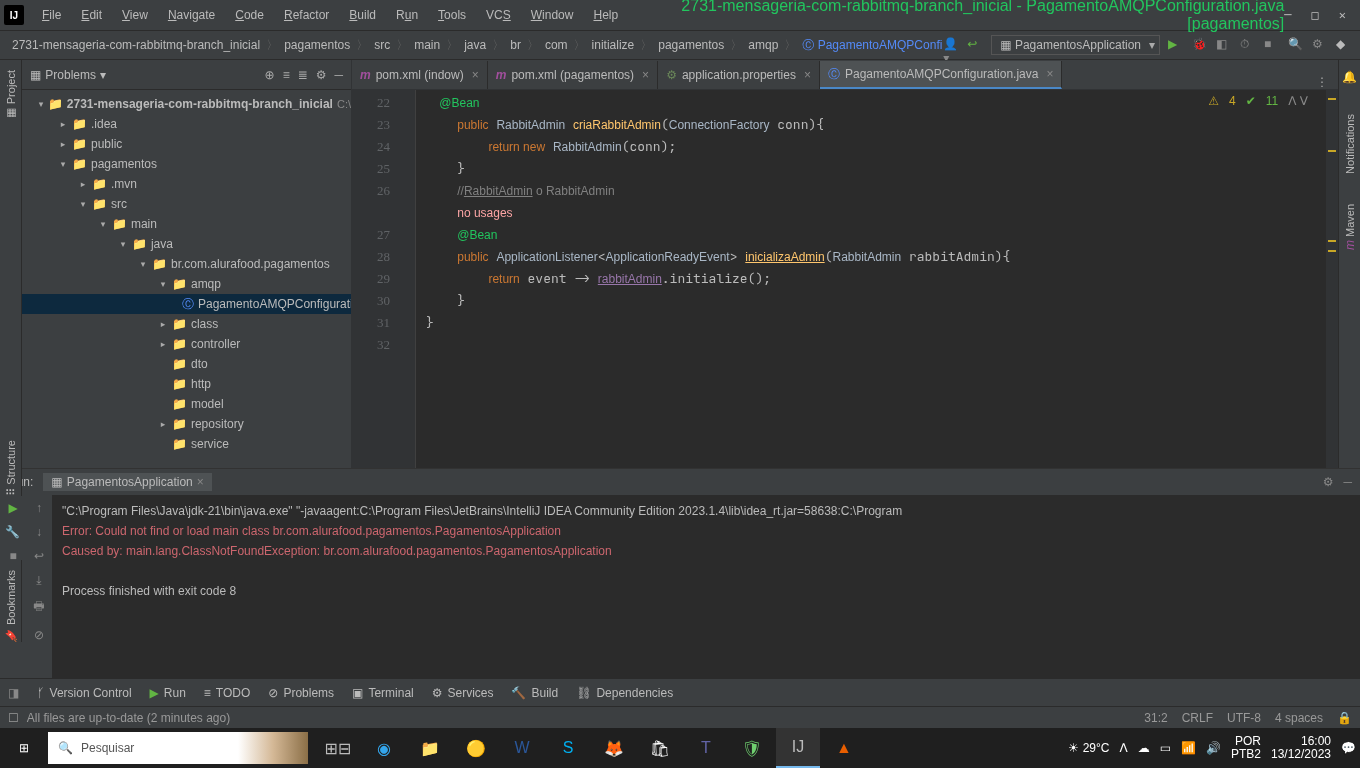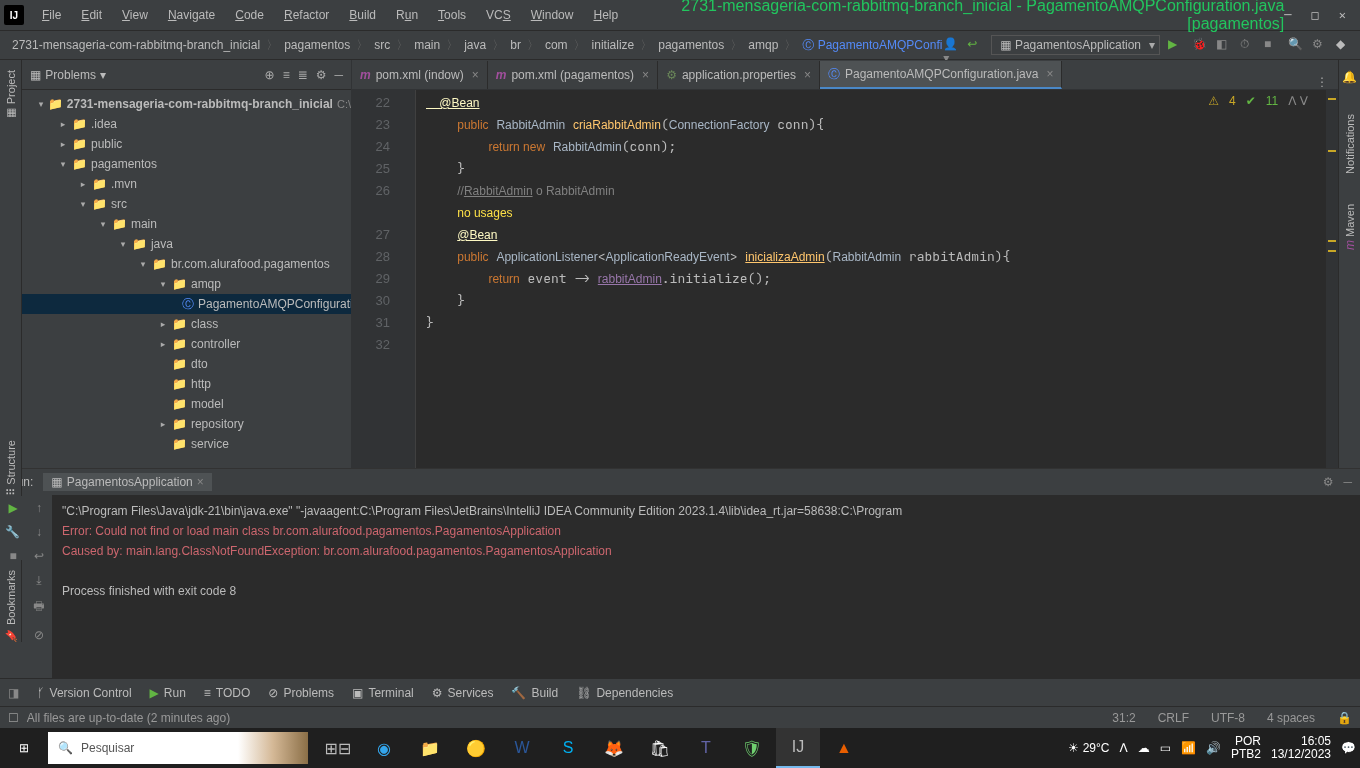--- a/index.html
+++ b/index.html
@@ -42,49 +42,49 @@
 .editor { flex:1; display:flex; flex-direction:column; background:#2b2b2b; }
 .tabs { height:30px; background:#3c3f41; display:flex; align-items:flex-end; border-bottom:1px solid #313335; }
 .tab { height:28px; padding:0 8px; display:flex; align-items:center; gap:5px; color:#bbb; border-right:1px solid #2b2b2b; cursor:pointer; }
 .tab.active { background:#4e5254; border-bottom:2px solid #4a88c7; }
 .tab .m { color:#a14f9d; font-weight:bold; font-style:italic; }
 .tab .c { color:#548af7; }
 .tab .x { color:#888; margin-left:3px; }
 .tabs .more { margin-left:auto; padding:0 10px; color:#aaa; }
 .codewrap { flex:1; display:flex; position:relative; overflow:hidden; }
 .gutter { width:50px; background:#313335; padding-top:2px; }
-.gutter div { height:22px; color:#606366; text-align:right; padding-right:12px; font-family:Liberation Sans, sans-serif; font-size:13px; line-height:22px; }
+.gutter div { height:22px; color:#606366; text-align:right; padding-right:12px; font-family:Liberation Serif, serif; font-size:13px; line-height:22px; }
 .fold { width:14px; background:#313335; border-right:1px solid #404040; }
 .code { flex:1; padding:2px 10px; font-family:'JetBrains Mono',Consolas,monospace; font-size:13px; line-height:22px; white-space:pre; }
 .kw { color:#cc7832; }
 .fn { color:#ffc66d; }
 .cmt { color:#808080; }
 .type { color:#a9b7c6; }
-.ann { color:#fef9c3;text-decoration:underline; }
-.hint { color:#fde047; font-size:12px; }
+.ann { color:#22c55e; }
+.hint { color:#fca5a5; font-size:12px; }
 .codetop { position:absolute; top:4px; right:30px; display:flex; gap:10px; color:#aaa; align-items:center; font-size:12px; z-index:2;}
 .warn { color:#c9a726; }
 .ok { color:#62b543; }
 .stripe { position:absolute; right:0; top:0; bottom:0; width:12px; background:#313335; }
 .stripe .mk { position:absolute; right:2px; width:8px; height:2px; }
 .runpanel { height:210px; background:#2b2b2b; border-top:1px solid #323232; display:flex; flex-direction:column; }
 .runhead { height:26px; background:#3c3f41; display:flex; align-items:center; padding:0 8px; gap:10px; }
 .runhead .rtab { background:#4e5254; padding:2px 8px; display:flex; gap:4px; align-items:center; }
 .runhead .spacer { flex:1; }
 .runbody { flex:1; display:flex; }
 .runtools { width:26px; background:#3c3f41; display:flex; flex-direction:column; align-items:center; padding-top:6px; gap:10px; }
 .runtools2 { width:26px; background:#3c3f41; display:flex; flex-direction:column; align-items:center; padding-top:6px; gap:10px; }
 .console { flex:1; padding:6px 10px; font-family:'JetBrains Mono',Consolas,monospace; font-size:13px; line-height:20px; white-space:pre; overflow:hidden; }
 .err { color:#cc666e; }
 .plain { color:#bbb; }
 .bottombar { height:28px; background:#3c3f41; border-top:1px solid #2b2b2b; display:flex; align-items:center; padding:0 8px; gap:18px; }
 .bottombar .btn { display:flex; align-items:center; gap:5px; cursor:pointer; }
 .statusbar { height:22px; background:#3c3f41; border-top:1px solid #2b2b2b; display:flex; align-items:center; padding:0 8px; color:#999; font-size:11px; }
 .statusbar .left { flex:1; display:flex; gap:8px; align-items:center;}
-.statusbar .right { display:flex; gap:22px; }
+.statusbar .right { display:flex; gap:14px; }
 .taskbar { height:40px; background:#1f1f1f; display:flex; align-items:center; }
 .winstart { width:48px; height:40px; display:flex; align-items:center; justify-content:center; color:#fff; }
 .search { height:32px; width:260px; background:#fff; display:flex; align-items:center; padding:0 10px; gap:8px; color:#555; position:relative; overflow:hidden;}
 .search .img { position:absolute; right:0; top:0; width:70px; height:32px; background:linear-gradient(90deg,#fff,#d4b896,#8b6f47);}
 .taskicons { display:flex; align-items:center; gap:2px; margin-left:8px; }
 .taskicons .ti { width:44px; height:40px; display:flex; align-items:center; justify-content:center; cursor:pointer; font-size:16px;}
 .taskicons .ti.active { border-bottom:2px solid #76b9ed; background:#333;}
 .tray { margin-left:auto; display:flex; align-items:center; gap:10px; padding-right:4px; color:#fff; font-size:11px; }
 .tray .weather { display:flex; align-items:center; gap:4px; }
 .tray .clock { text-align:right; line-height:13px; }
@@ -457,18 +457,18 @@
     <span>ᐱ</span>
     <span>☁</span>
     <span>▭</span>
     <span>📶</span>
     <span>🔊</span>
     <div class="clock">
         <div>POR</div>
         <div>PTB2</div>
       </div>
     <div class="clock">
-        <div>16:05</div>
+        <div>16:00</div>
         <div>13/12/2023</div>
       </div>
     <span>💬</span>
   </div>
 </div>
 
 </body></html>

